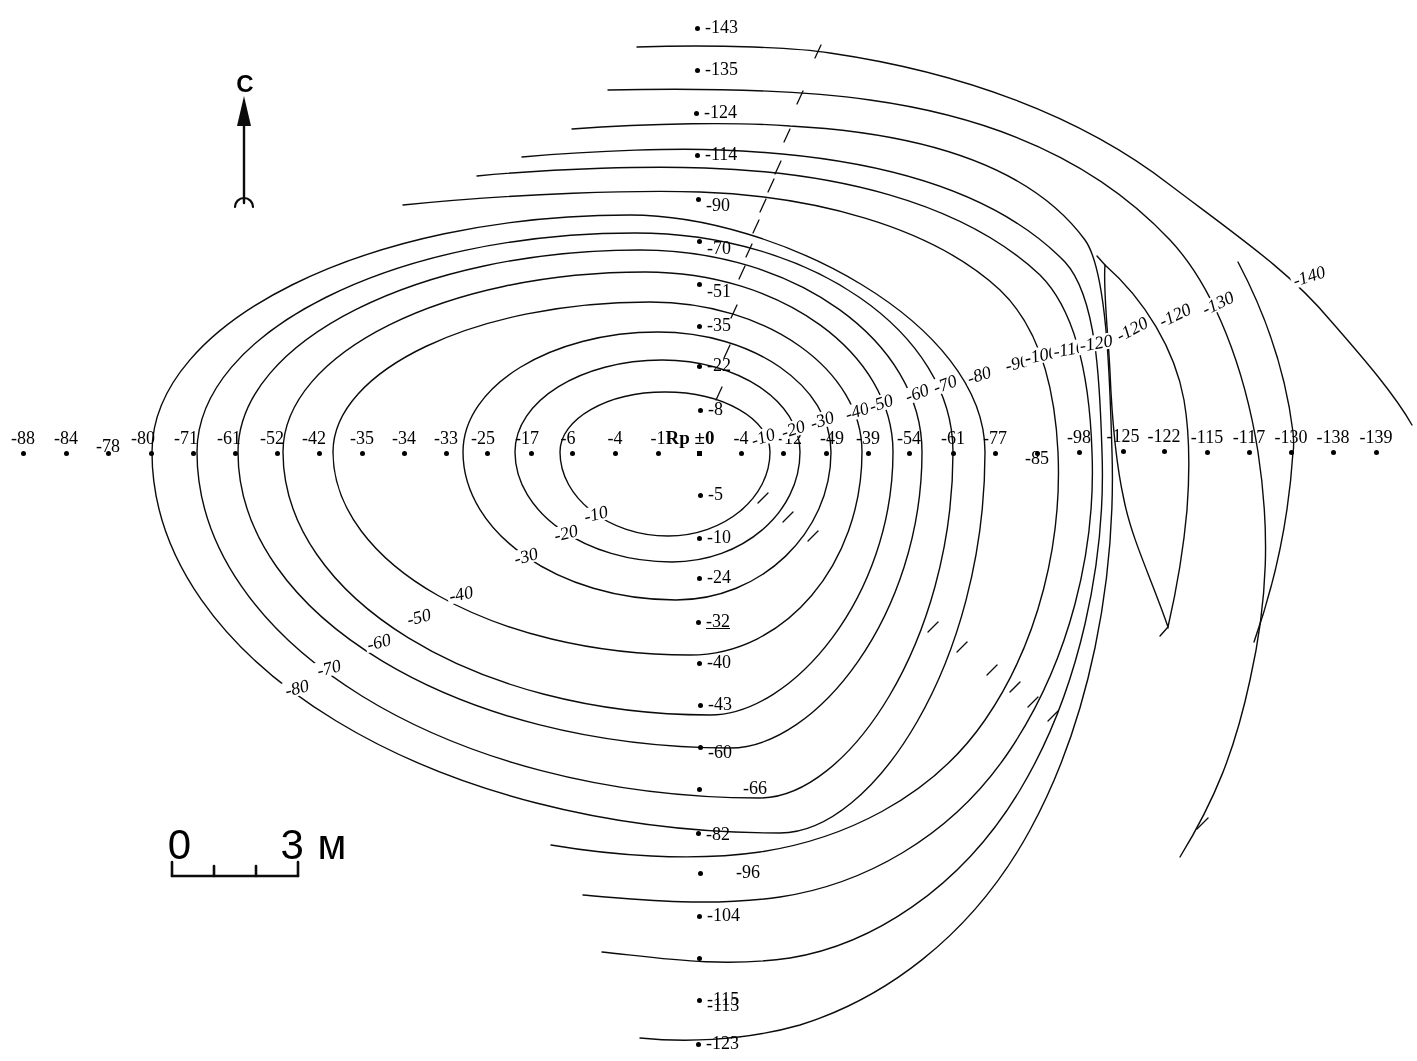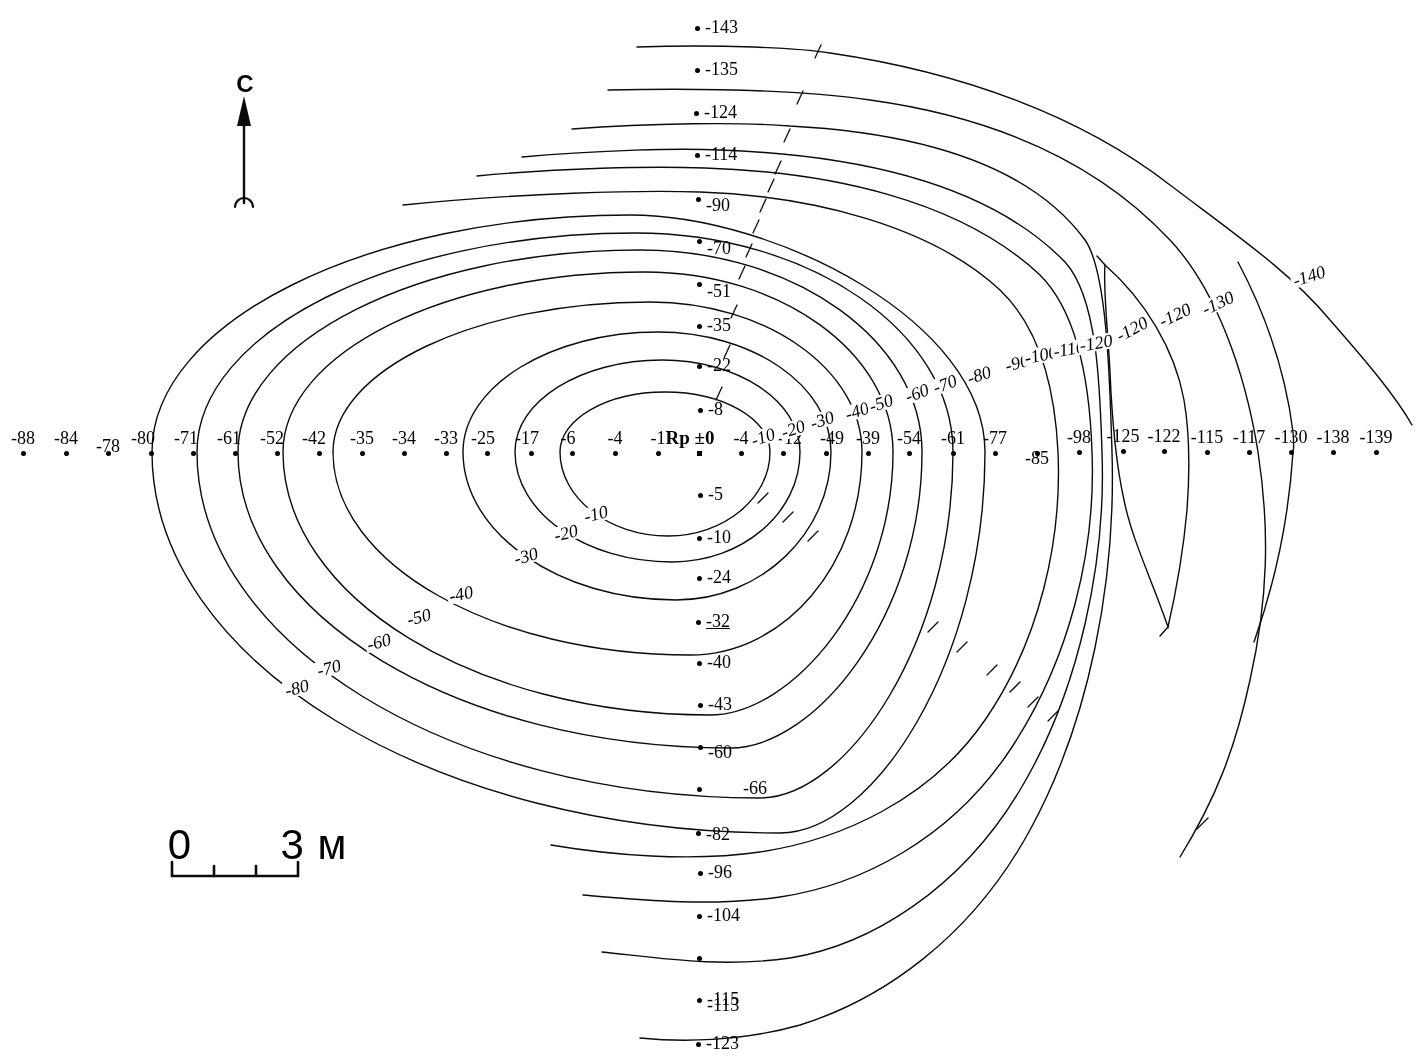--- a/index.html
+++ b/index.html
@@ -195,21 +195,21 @@
       <span class="pt-label" style="left: 707px; top: 653px;">-40</span>
       <div class="dot" style="left: 697.5px; top: 702.5px;"></div>
       <span class="pt-label" style="left: 708px; top: 695px;">-43</span>
       <div class="dot" style="left: 697.5px; top: 744.5px;"></div>
       <span class="pt-label" style="left: 708px; top: 743px;">-60</span>
       <div class="dot" style="left: 696.5px; top: 786.5px;"></div>
       <span class="pt-label" style="left: 707px; top: 779px; margin-left: 36px;">-66</span>
       <div class="dot" style="left: 695.5px; top: 830.5px;"></div>
       <span class="pt-label" style="left: 706px; top: 825px;">-82</span>
       <div class="dot" style="left: 697.5px; top: 870.5px;"></div>
-      <span class="pt-label" style="left: 708px; top: 863px; text-align: right;">-96</span>
+      <span class="pt-label" style="left: 736px; top: 863px; text-align: right;">-96</span>
       <div class="dot" style="left: 696.5px; top: 913.5px;"></div>
       <span class="pt-label" style="left: 707px; top: 906px;">-104</span>
       <div class="dot" style="left: 696.5px; top: 955.5px;"></div>
       <span class="pt-label" style="left: 707px; top: 996px;">-113</span>
       <div class="dot" style="left: 696.5px; top: 997.5px;"></div>
       <span class="pt-label" style="left: 707px; top: 990px;">-115</span>
       <div class="dot" style="left: 695.5px; top: 1041.5px;"></div>
       <span class="pt-label" style="left: 706px; top: 1034px;">-123</span>
     </div>
   <div id="clabels-layer">

